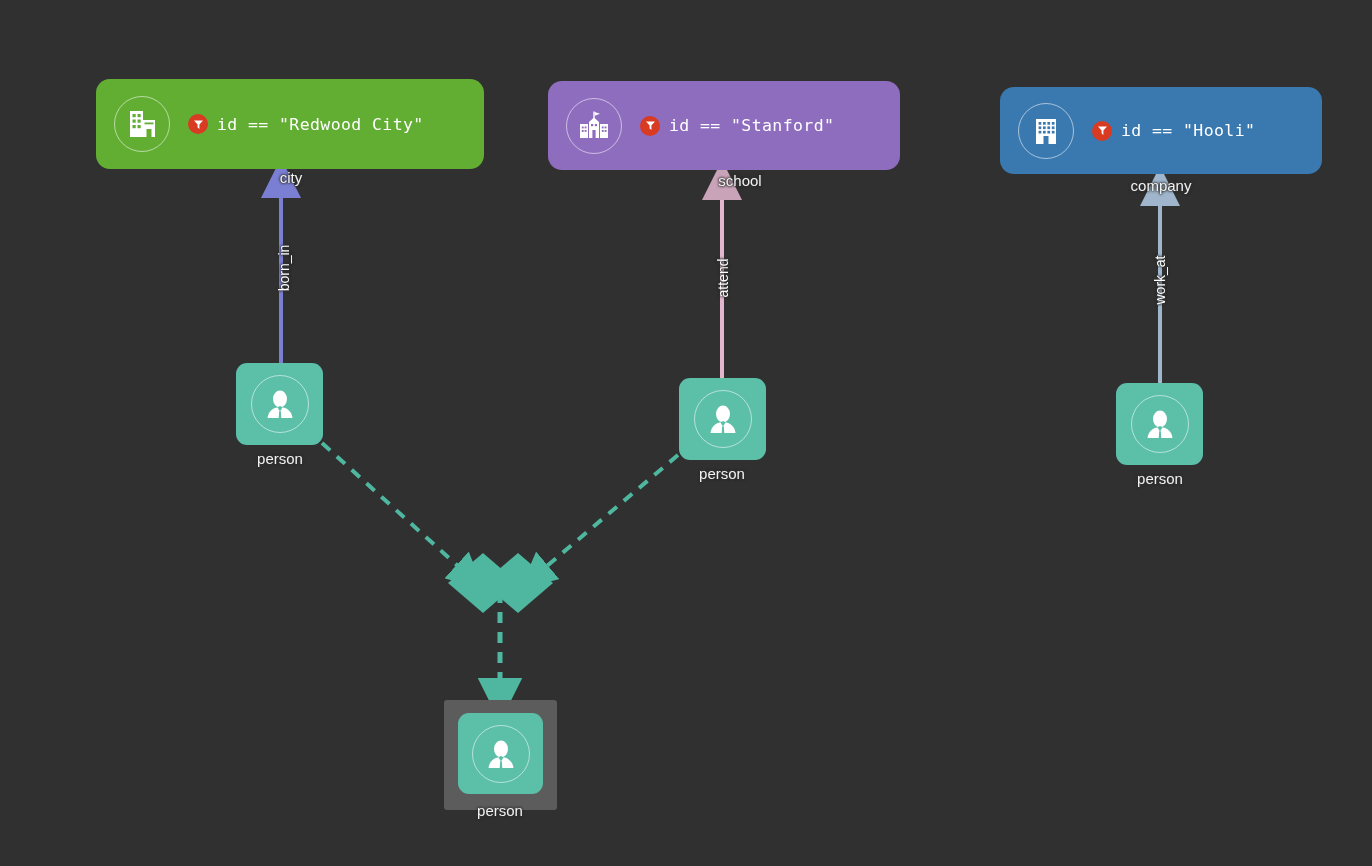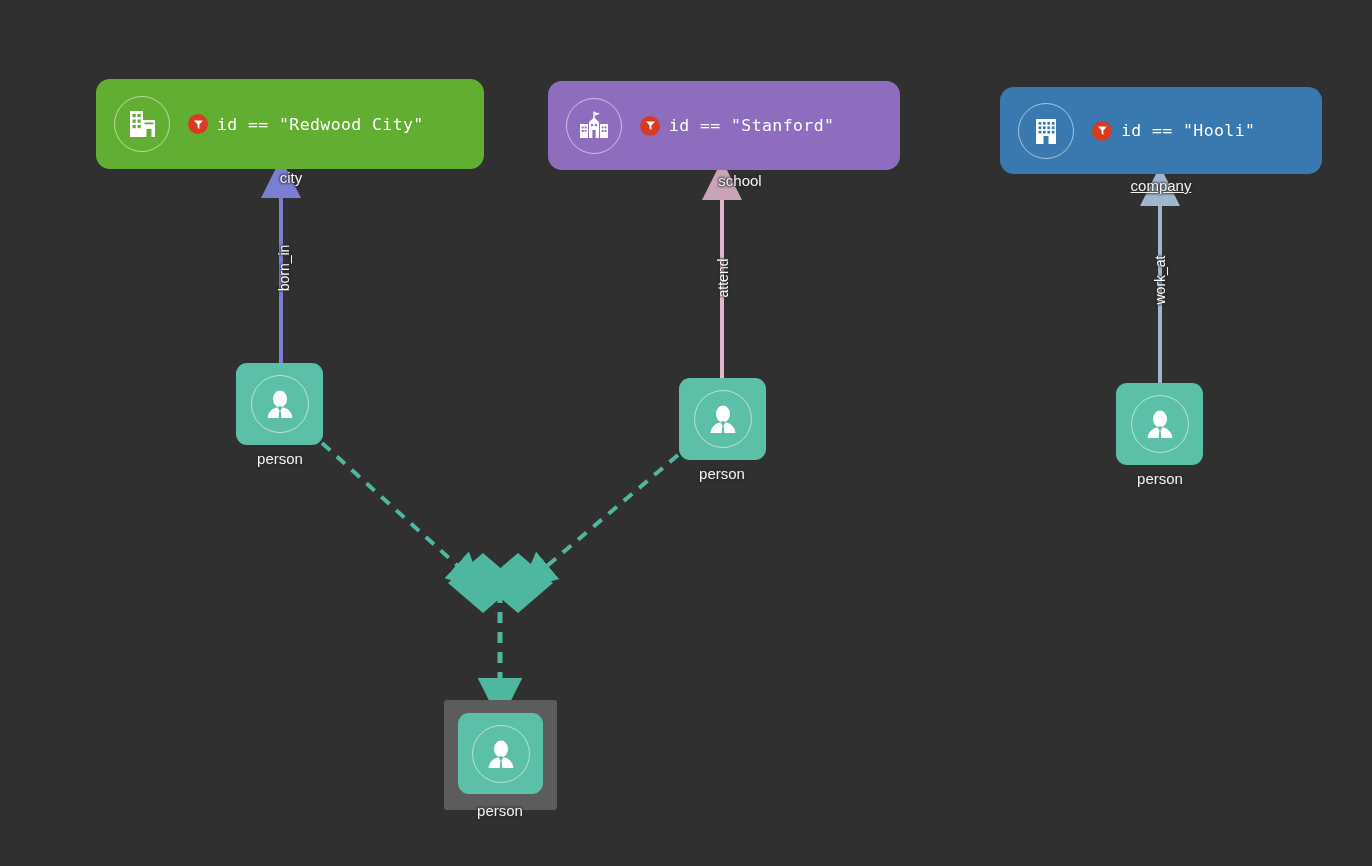--- a/index.html
+++ b/index.html
@@ -219,21 +219,21 @@
     </div>
     <div class="qexpr">
       <span class="filter-badge">
         <svg width="11" height="11" viewBox="0 0 11 11">
           <path d="M1,1.6 L10,1.6 L6.4,5.6 L6.4,10 L4.6,8.4 L4.6,5.6 Z" fill="#fff"></path>
         </svg>
       </span>
       <span>id == "Hooli"</span>
     </div>
   </div>
-  <div class="nlabel" style="left:1161px;top:177px;text-decoration:underline;">company</div>
+  <div class="nlabel" style="left:1161px;top:177px;">company</div>
 
   <div class="elabel" style="left:284px;top:268px;">born_in</div>
   <div class="elabel" style="left:723px;top:278px;">attend</div>
   <div class="elabel" style="left:1160px;top:280px;">work_at</div>
 
   <div class="pnode" style="left:236px;top:363px;width:87px;height:82px;">
     <div class="pcircle" style="width:56px;height:56px;">
       <svg width="34" height="34" viewBox="0 0 34 34">
         <ellipse cx="17" cy="12" rx="7" ry="8.4" fill="#fff"></ellipse>
         <path d="M4.5,31 C5.5,23.5 11,20 17,20 C23,20 28.5,23.5 29.5,31 Z" fill="#fff"></path>

